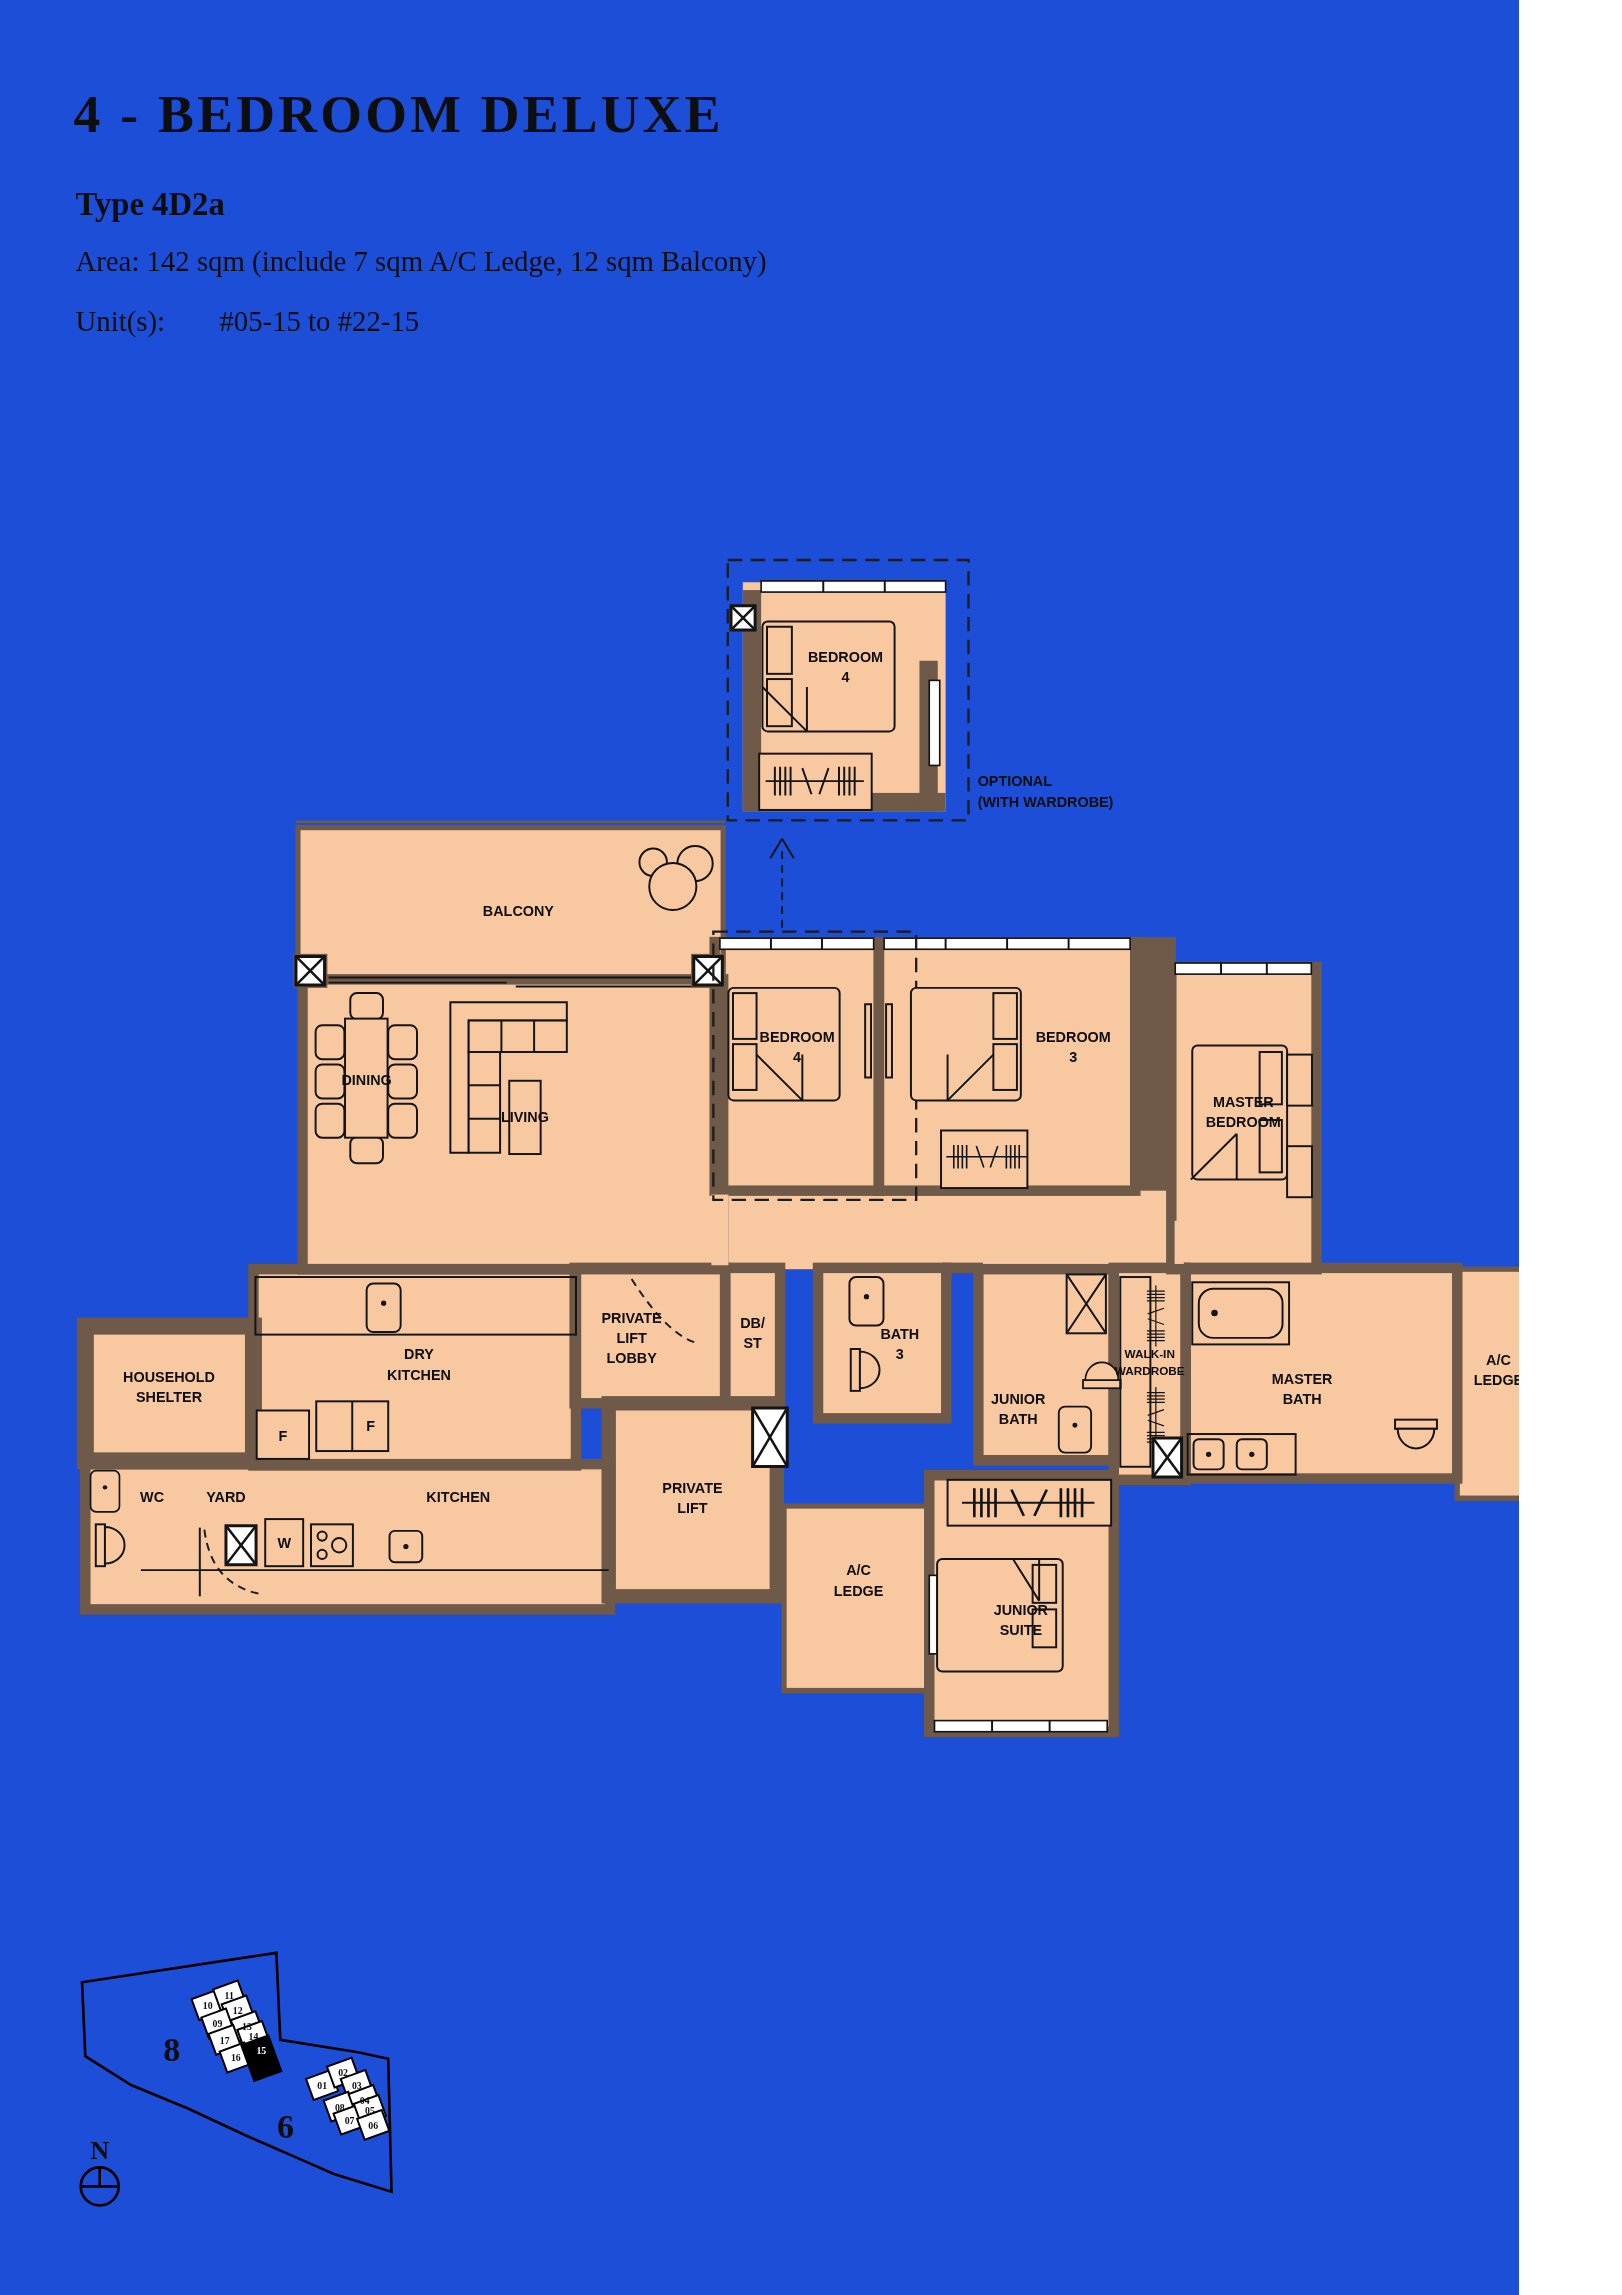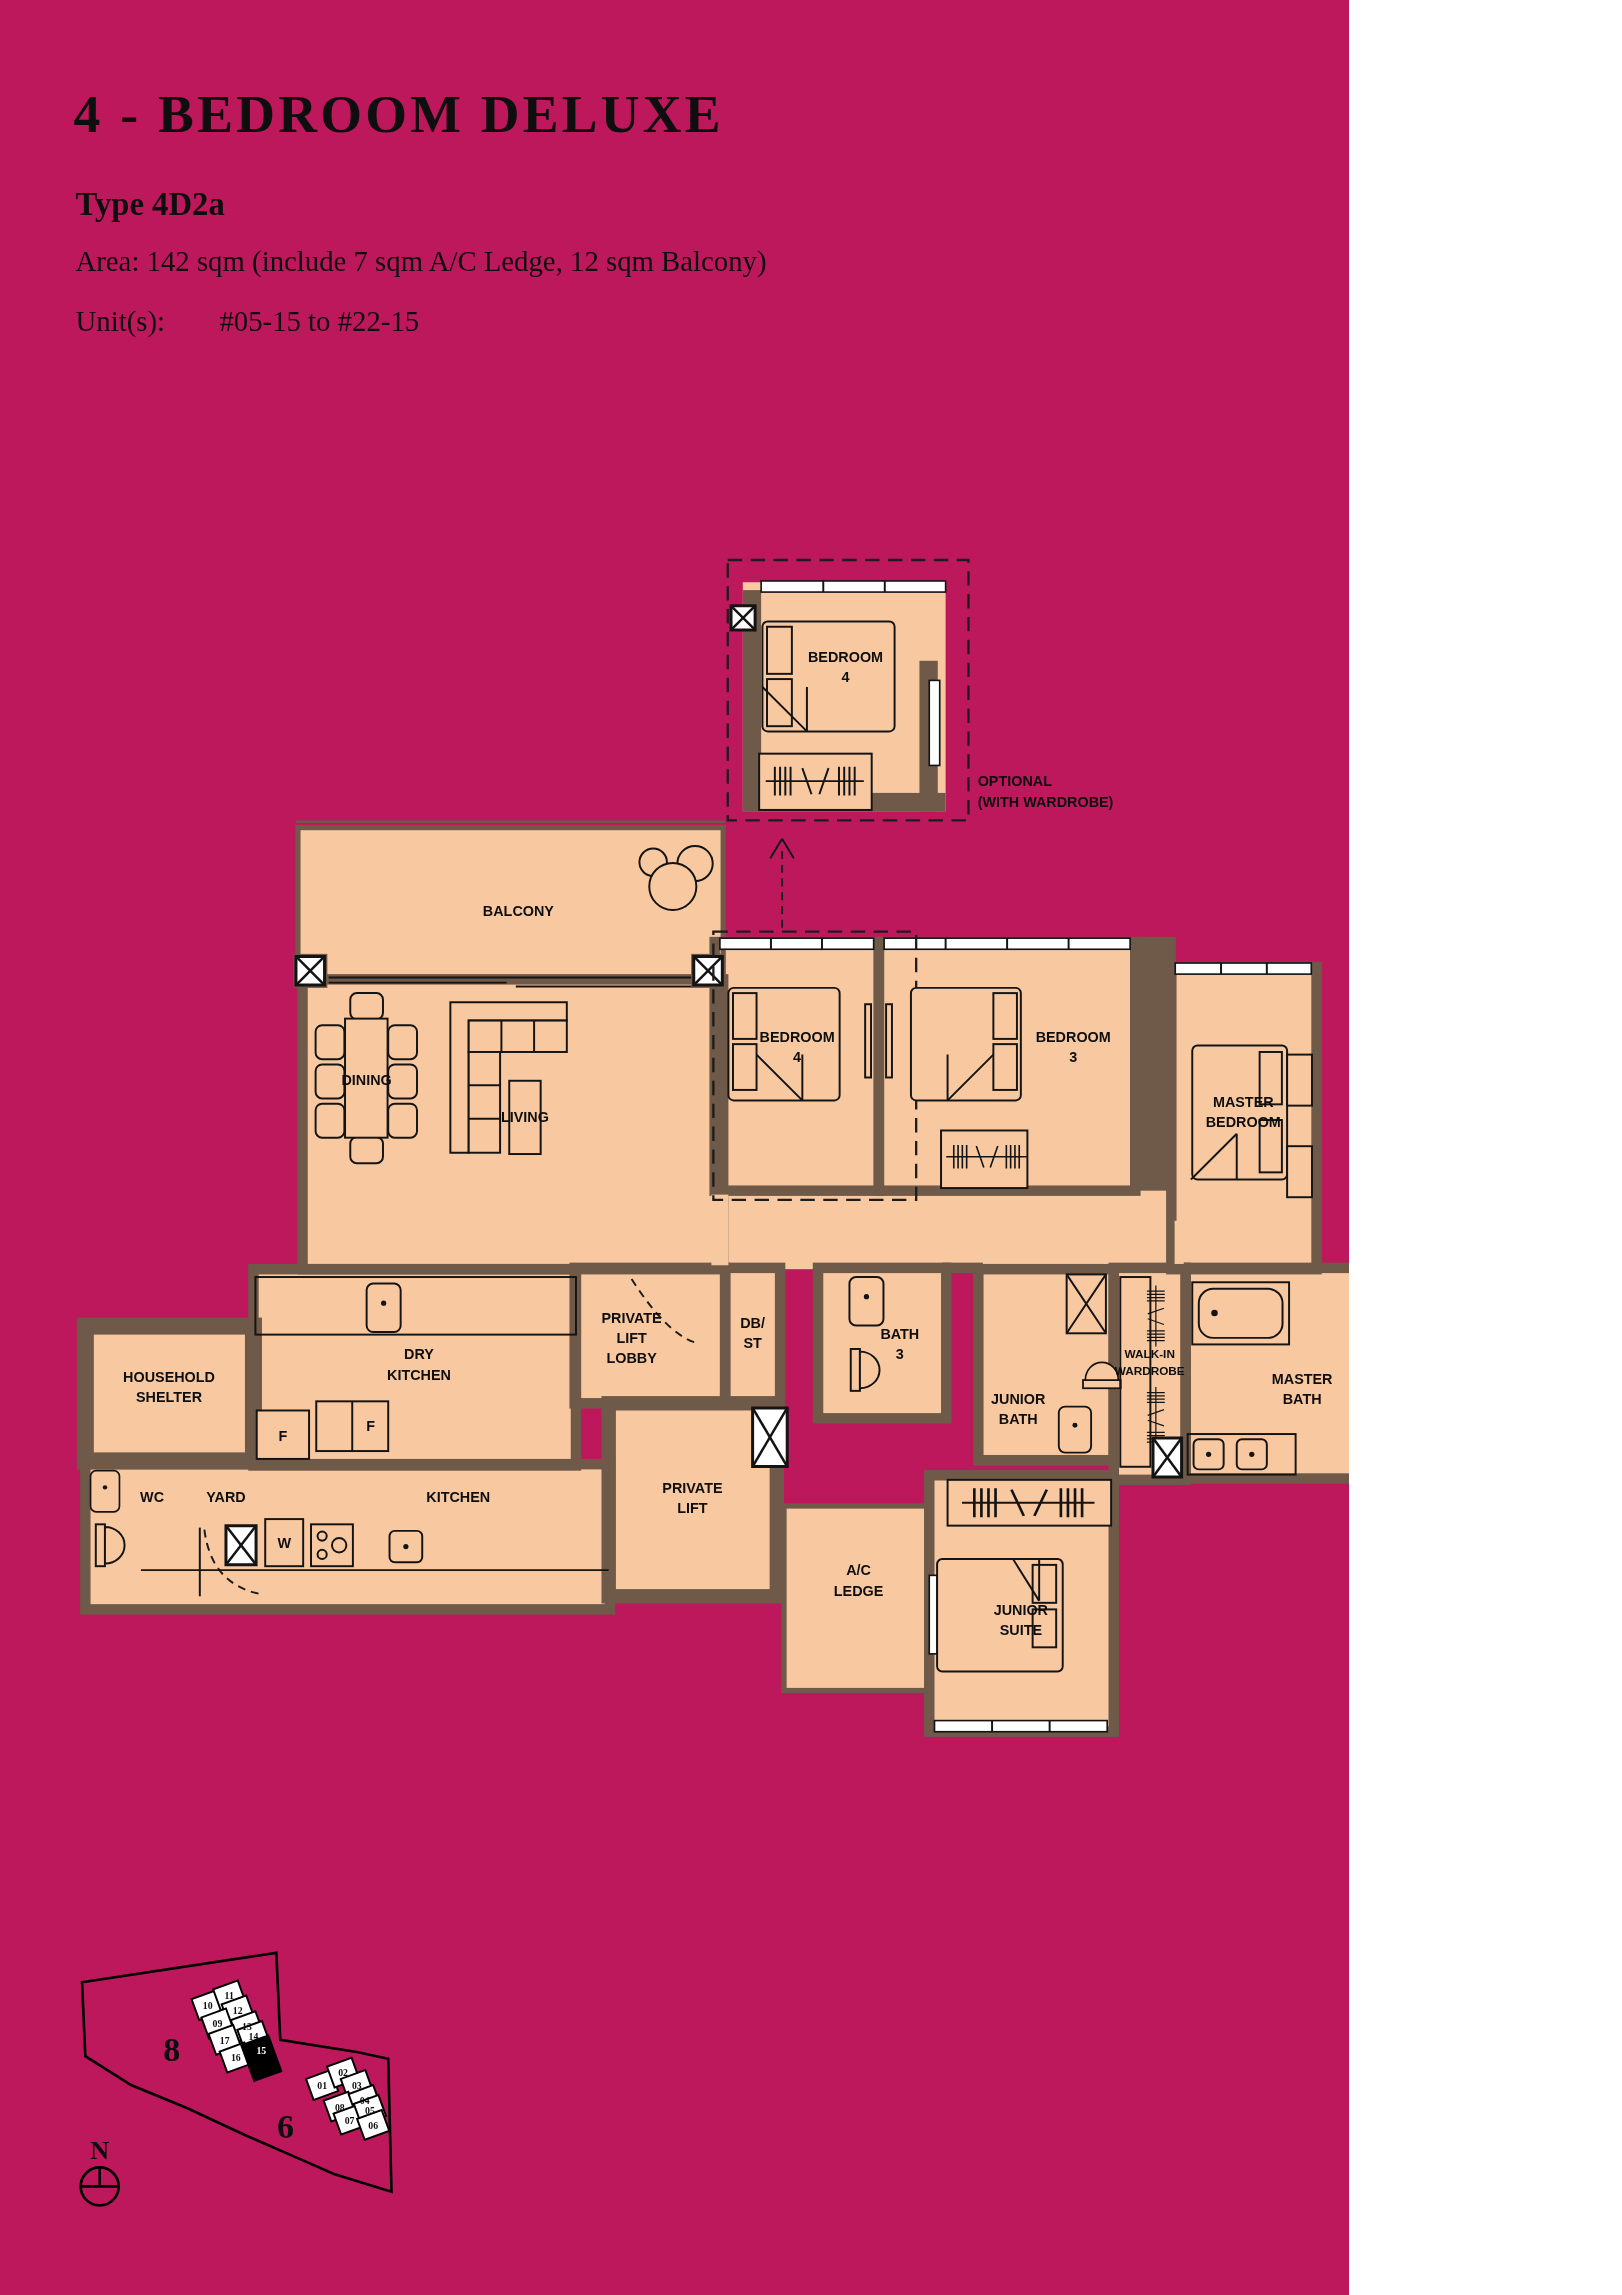--- a/index.html
+++ b/index.html
@@ -1,16 +1,16 @@
 <!DOCTYPE html>
 <html style="font-size:10.5px"><head>
 <meta charset="utf-8">
 <style>
   html,body{margin:0;padding:0;background:#ffffff;}
-  .canvas{position:relative;width:1349px;height:2295px;background:#be185d;overflow:hidden;}
+  .canvas{position:relative;width:1519px;height:2295px;background:#1d4ed8;overflow:hidden;}
   svg{position:absolute;left:0;top:0;}
   text{fill:#0e0e0e;}
   .title{font:bold 82px "Liberation Serif",serif;letter-spacing:5px;}
   .h-type{font:bold 50px "Liberation Serif",serif;}
   .h-line{font:44px "Liberation Serif",serif;}
   .lbl{font:bold 22px "Liberation Sans",sans-serif;text-anchor:middle;}
   .lbl-s{font:bold 18px "Liberation Sans",sans-serif;text-anchor:middle;}
   .lbl-l{font:bold 22px "Liberation Sans",sans-serif;text-anchor:start;}
   .floor{fill:#F8C9A1;stroke:none;}
   .wall{fill:none;stroke:#6F5949;}

